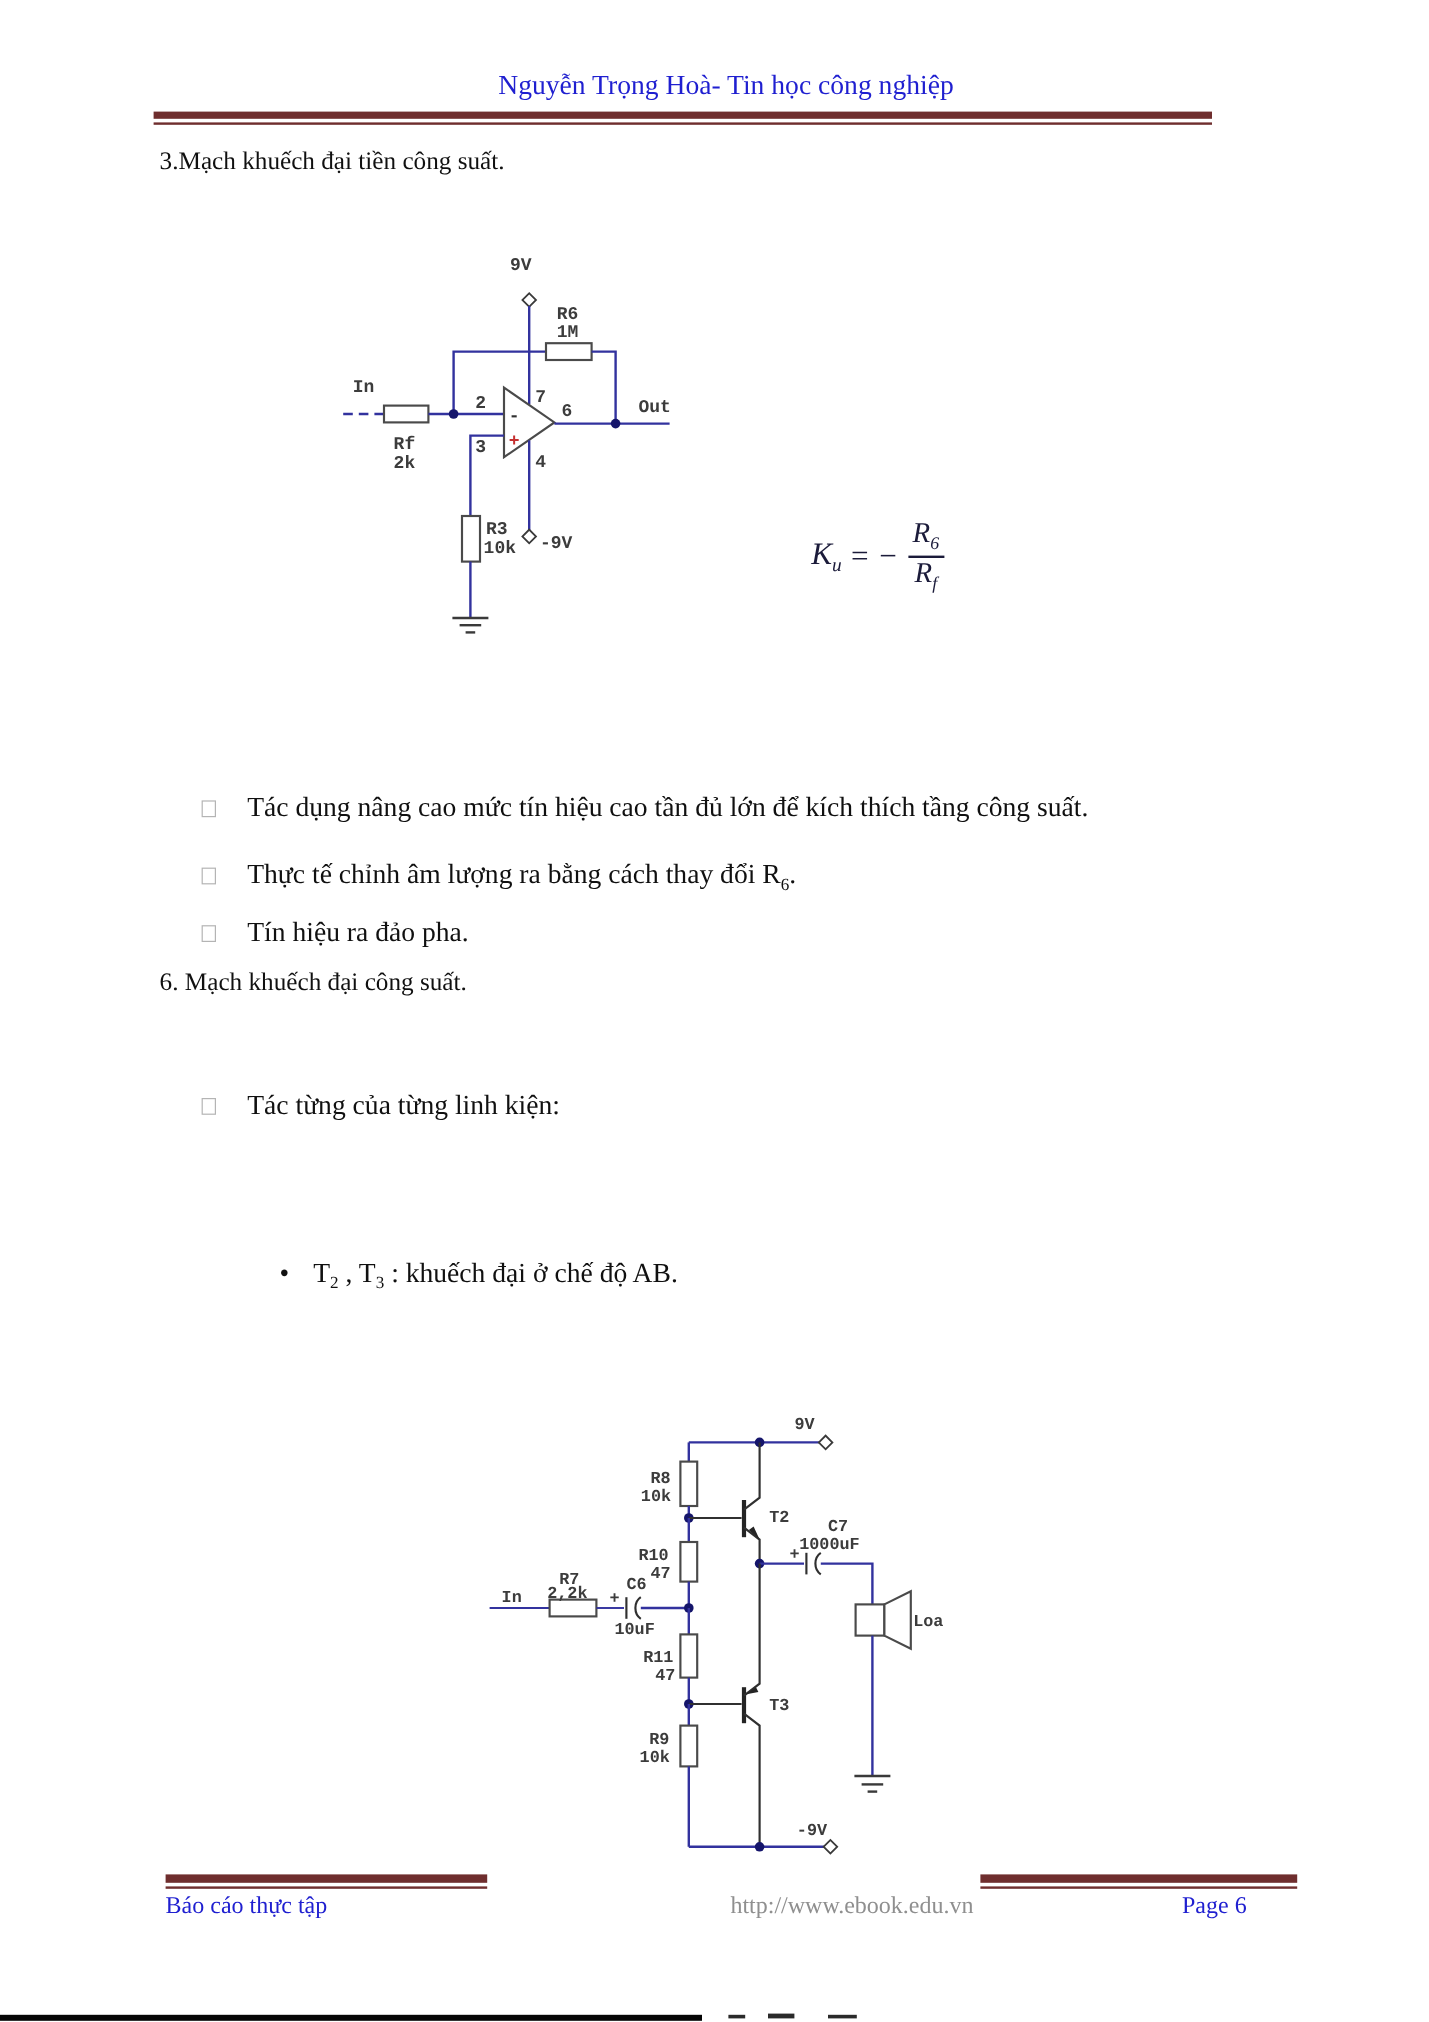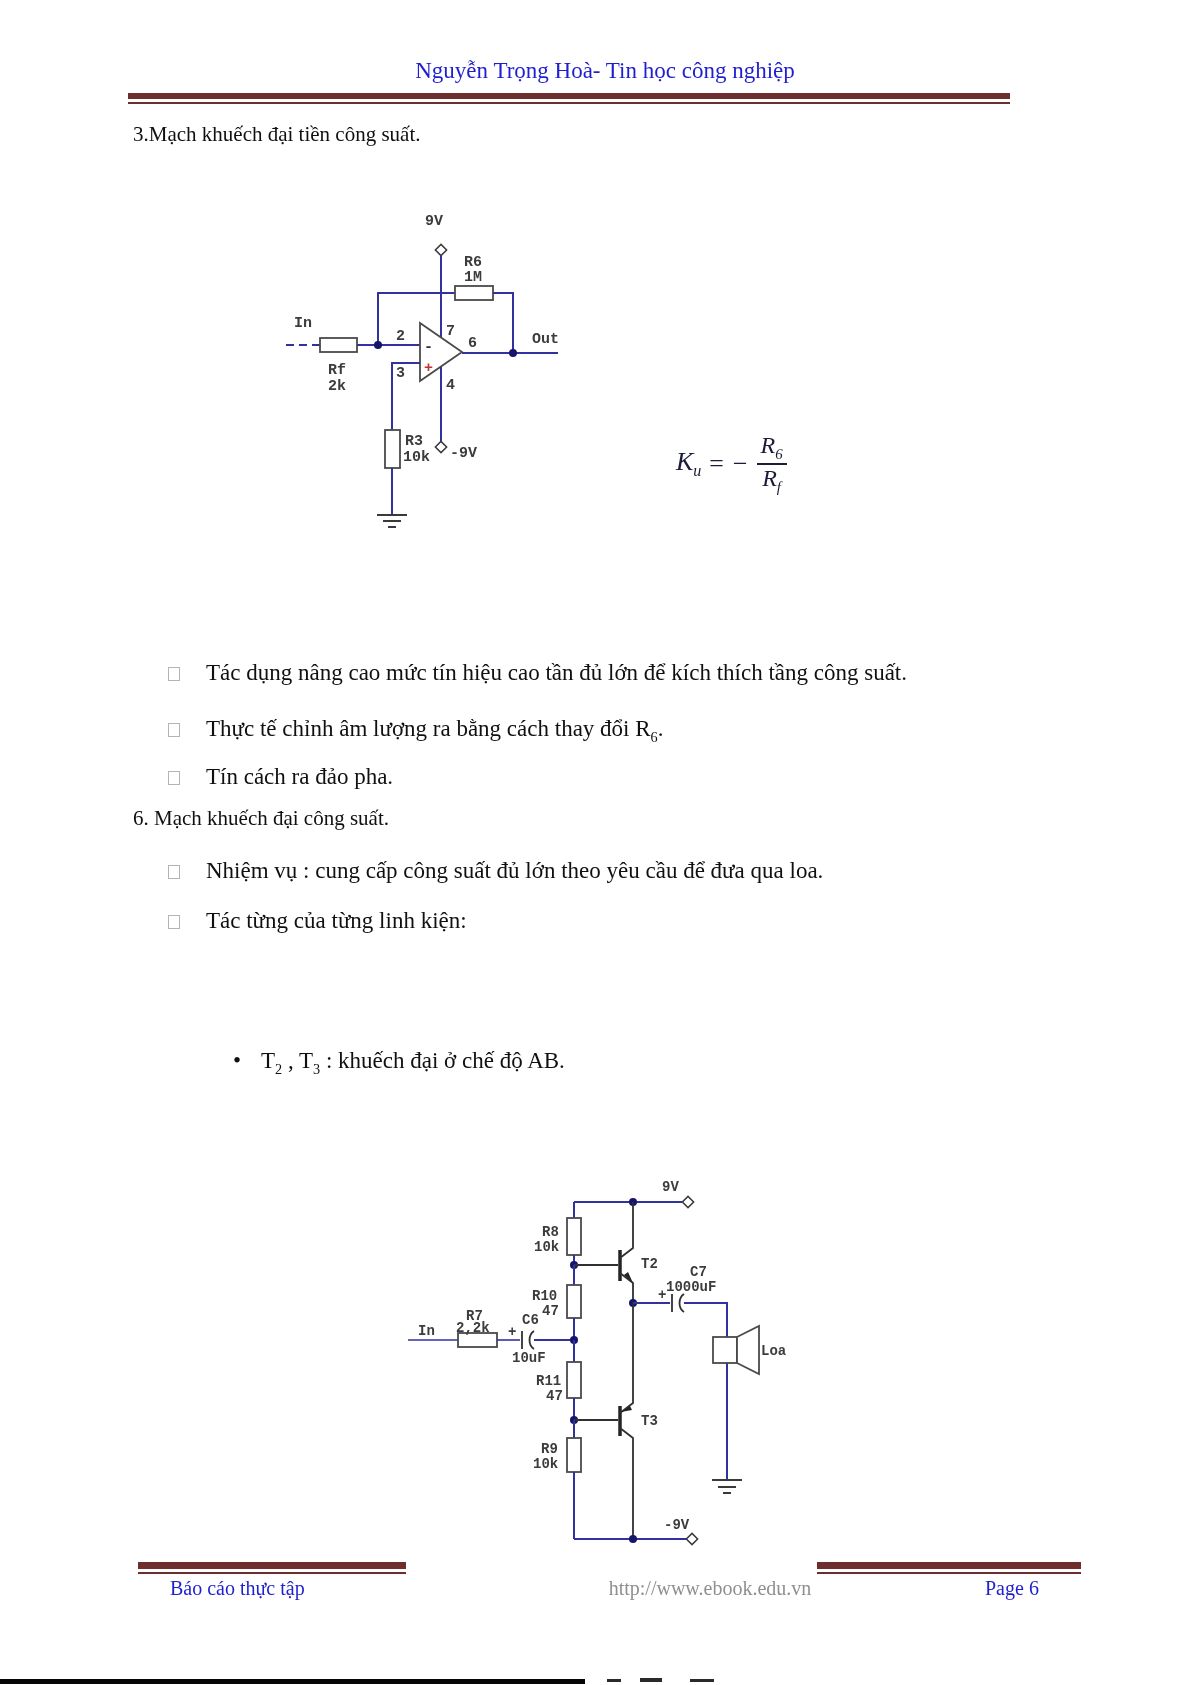--- a/index.html
+++ b/index.html
@@ -122,28 +122,25 @@
     </span>
   </div>
 
   <div class="abs body-line" style="left:168px; top:660px;">
     <span class="sq-bullet"></span><span><span>Tác dụng nâng cao mức tín hiệu cao tần đủ lớn để kích thích tầng công suất.</span></span>
   </div>
   <div class="abs body-line" style="left:168px; top:716px;">
     <span class="sq-bullet"></span><span><span>Thực tế chỉnh âm lượng ra bằng cách thay đổi R</span><sub>6</sub><span>.</span></span>
   </div>
   <div class="abs body-line" style="left:168px; top:764px;">
-    <span class="sq-bullet"></span><span><span>Tín cách ra đảo pha.</span></span>
+    <span class="sq-bullet"></span><span><span>Tín hiệu ra đảo pha.</span></span>
   </div>
 
   <div class="abs h2" style="left:133px; top:806px;">6. Mạch khuếch đại công suất.</div>
 
-  <div class="abs body-line" style="left:168px; top:858px;">
-    <span class="sq-bullet"></span><span><span>Nhiệm vụ : cung cấp công suất đủ lớn theo yêu cầu để đưa qua loa.</span></span>
-  </div>
   <div class="abs body-line" style="left:168px; top:908px;">
     <span class="sq-bullet"></span><span><span>Tác từng của từng linh kiện:</span></span>
   </div>
   <div class="abs body-line" style="left:233px; top:1048px;">
     <span class="dot-bullet">•</span><span><span>T</span><sub>2</sub><span> , T</span><sub>3</sub><span> : khuếch đại ở chế độ AB.</span></span>
   </div>
 
   <svg class="abs" style="left:400px; top:1085px;" width="390" height="470" viewBox="0 0 390 470">
 
     <line x1="174" y1="117" x2="284" y2="117" class="wire"></line>
@@ -227,21 +224,21 @@
     <circle cx="233" cy="454" r="4" class="node"></circle>
     <rect x="288" y="450" width="8" height="8" transform="rotate(45 292 454)" class="term"></rect>
     <text x="264" y="444" class="clabel2">-9V</text>
   </svg>
 
   <div class="abs rule" style="left:138px; top:1562px; width:268px; height:7px;"></div>
   <div class="abs rule" style="left:138px; top:1572px; width:268px; height:2px;"></div>
   <div class="abs rule" style="left:817px; top:1562px; width:264px; height:7px;"></div>
   <div class="abs rule" style="left:817px; top:1572px; width:264px; height:2px;"></div>
 
-  <div class="abs footer-text f-blue" style="left:138px; top:1577px;margin-left:32px;">Báo cáo thực tập</div>
+  <div class="abs footer-text f-blue" style="left:138px; top:1577px;">Báo cáo thực tập</div>
   <div class="abs footer-text f-gray" style="left:560px; top:1577px; width:300px; text-align:center;">http://www.ebook.edu.vn</div>
   <div class="abs footer-text f-blue" style="left:985px; top:1577px;">Page 6</div>
 
   <div class="abs bottom-bar" style="left:0px; top:1679px; width:585px; height:5px;"></div>
   <div class="abs artifact" style="left:607px; top:1679px; width:14px; height:3px;"></div>
   <div class="abs artifact" style="left:640px; top:1678px; width:22px; height:4px;"></div>
   <div class="abs artifact" style="left:690px; top:1679px; width:24px; height:3px;"></div>
 
 </div>
 

